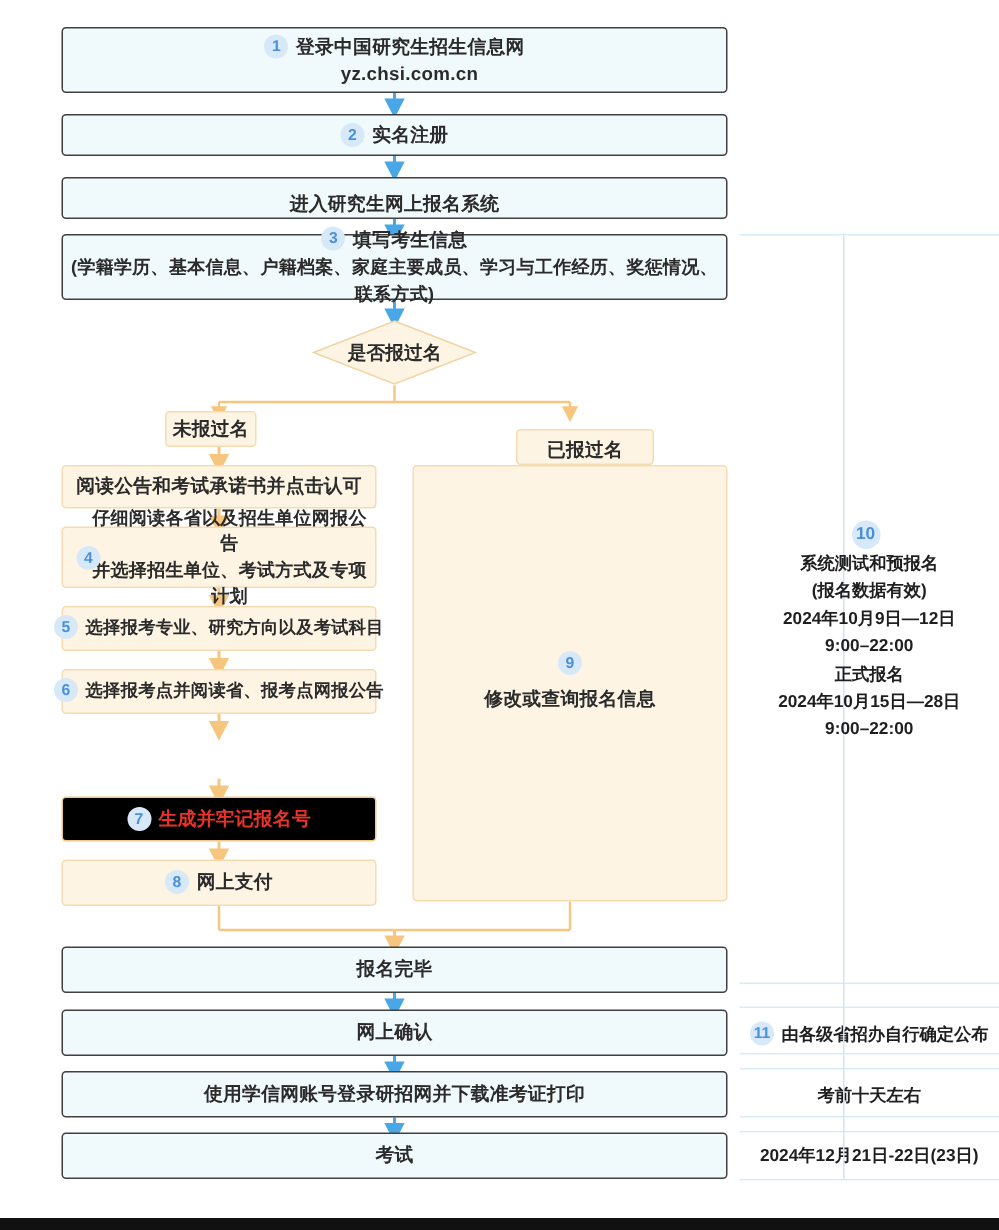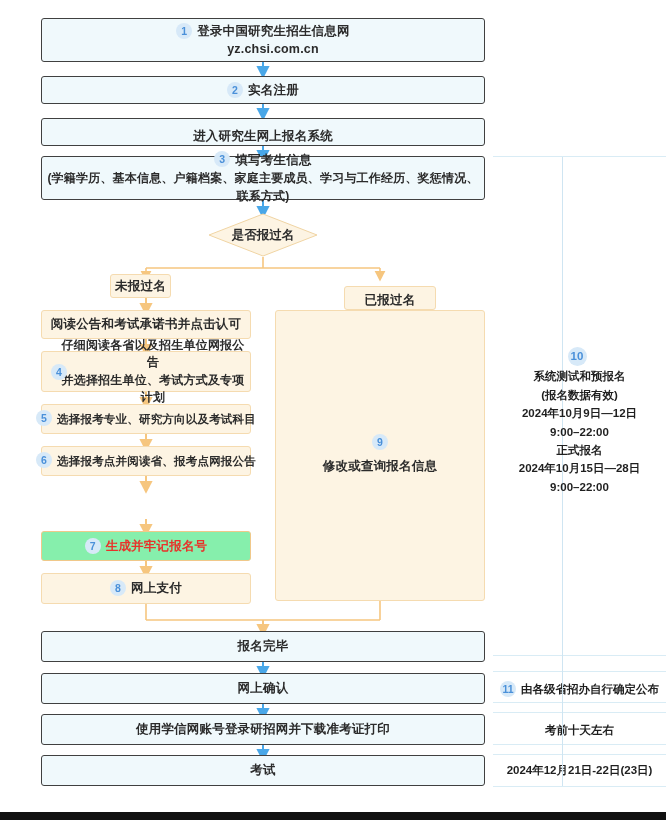--- a/index.html
+++ b/index.html
@@ -48,21 +48,21 @@
   .blue {
     background: #f0f9fc;
     border: 1px solid #404040;
   }
   
   .orange {
     background: #fdf4e3;
     border: 1px solid #f5dbb0;
   }
   .orange-strong {
-    background: #86efac;
+    background: #000000;
     border: 1px solid #f0c88a;
   }
 
   
   .badge {
     display: inline-block;
     width: 16px;
     height: 16px;
     line-height: 16px;
     border-radius: 50%;

